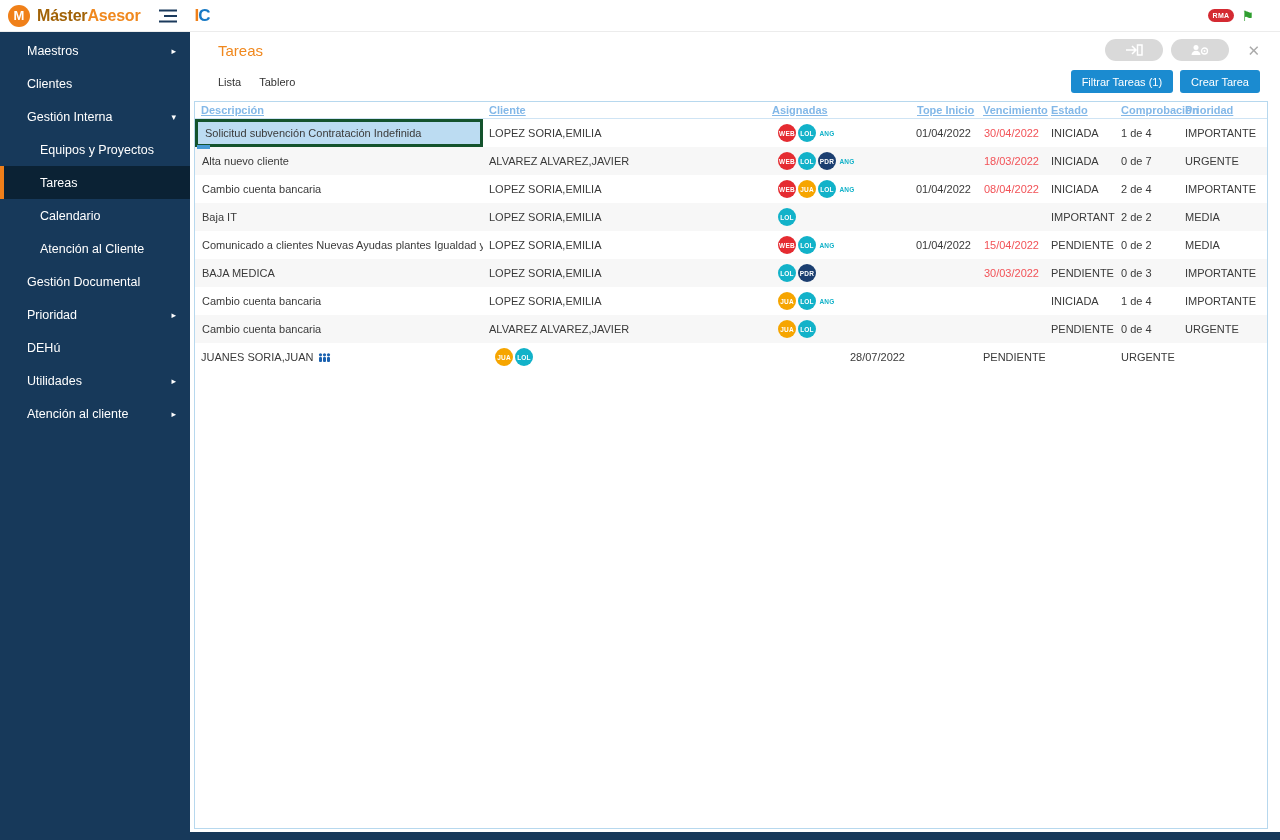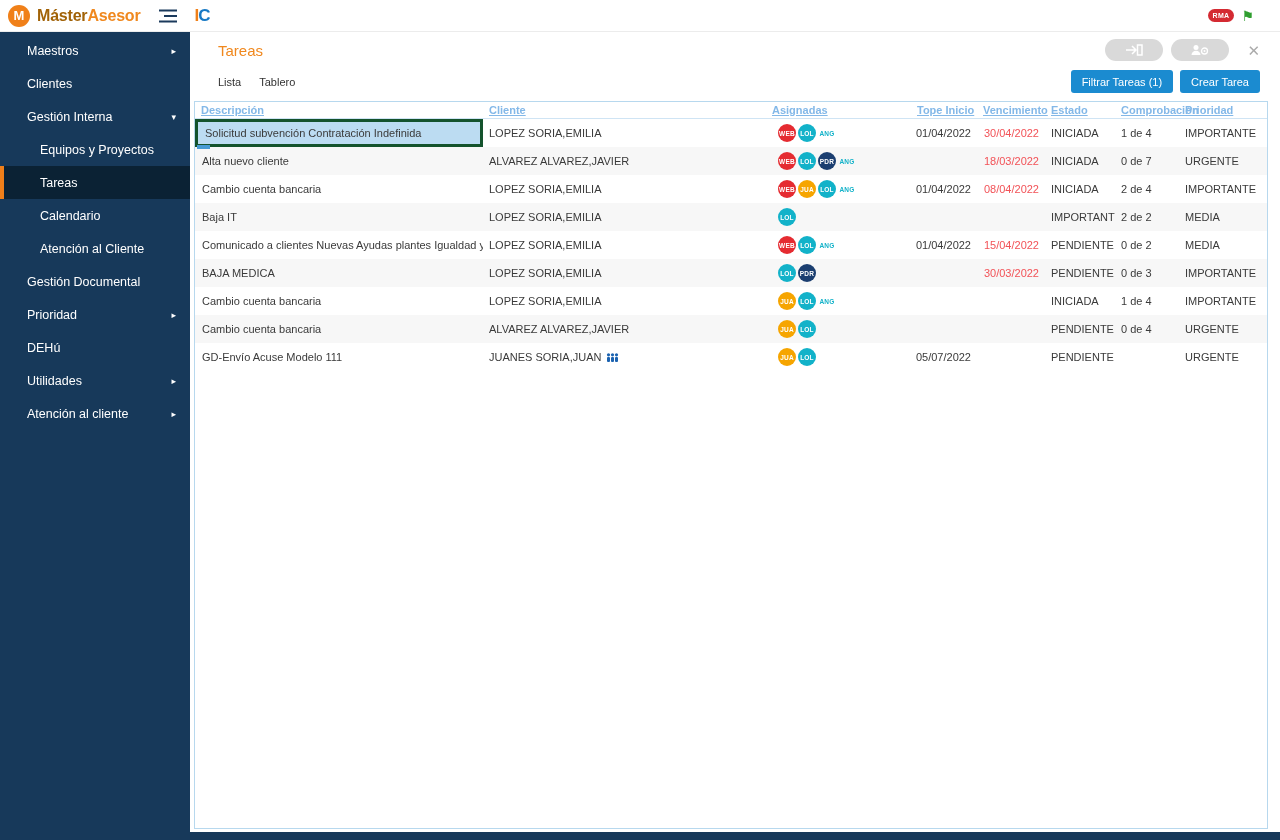--- a/index.html
+++ b/index.html
@@ -421,44 +421,41 @@
               <span>PENDIENTE</span>
             </div>
             <div class="cell center">
               <span>0 de 4</span>
             </div>
             <div class="cell">
               <span>URGENTE</span>
             </div>
           </div>
           <div class="trow">
-            <div class="cell desc">
-              <span>GD-Envío Acuse Modelo 111</span>
-            </div>
             <div class="cell">
               <span>JUANES SORIA,JUAN</span>
               <span class="group-icon">
                 <svg width="13" height="9" viewBox="0 0 13 9">
                   <g fill="#1b62b0">
                     <circle cx="2.5" cy="1.8" r="1.6"></circle>
                     <circle cx="6.5" cy="1.8" r="1.6"></circle>
                     <circle cx="10.5" cy="1.8" r="1.6"></circle>
                     <rect x="1" y="4" width="3" height="5" rx="1"></rect>
                     <rect x="5" y="4" width="3" height="5" rx="1"></rect>
                     <rect x="9" y="4" width="3" height="5" rx="1"></rect>
                   </g>
                 </svg>
               </span>
             </div>
             <div class="cell avatars">
               <span class="avatar av-orange">JUA</span>
               <span class="avatar av-teal">LOL</span>
             </div>
             <div class="cell right">
-              <span>05/07/2022</span>
+              <span>28/07/2022</span>
             </div>
             <div class="cell right venc">
               <span></span>
             </div>
             <div class="cell">
               <span>PENDIENTE</span>
             </div>
             <div class="cell center">
               <span></span>
             </div>

